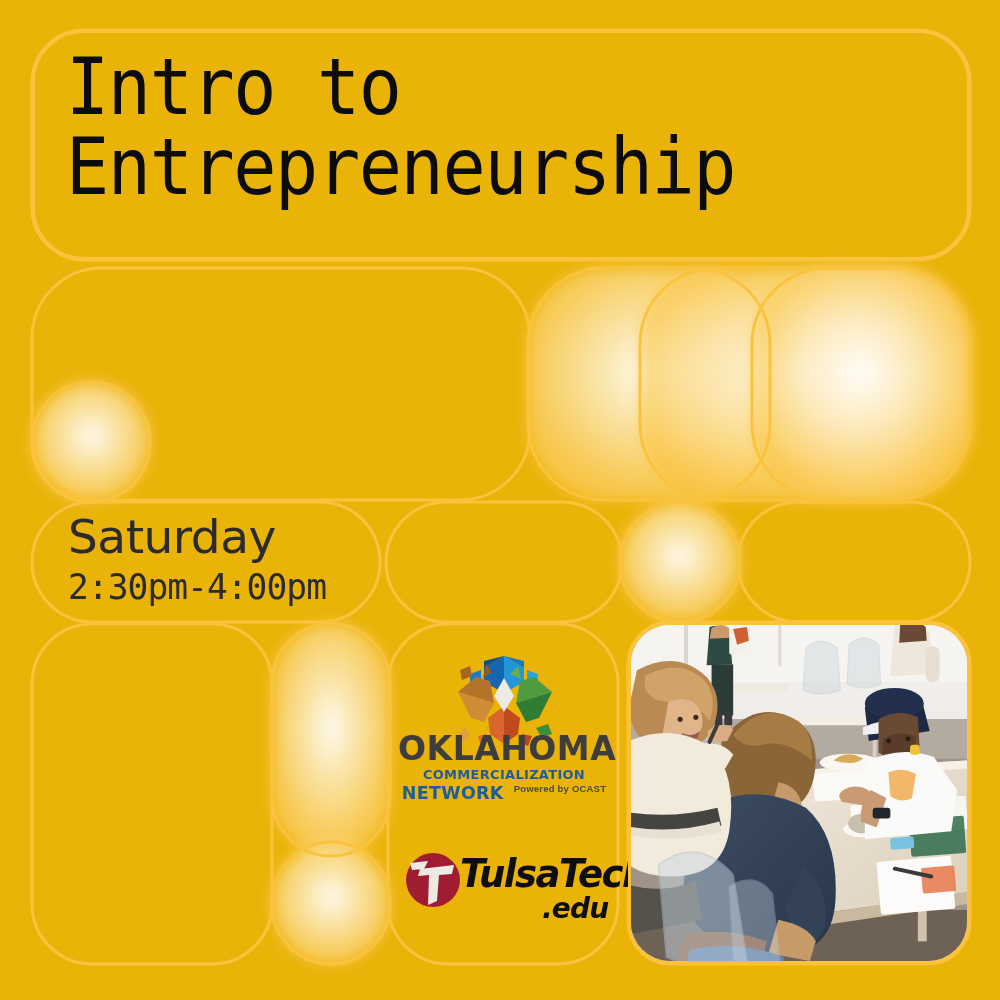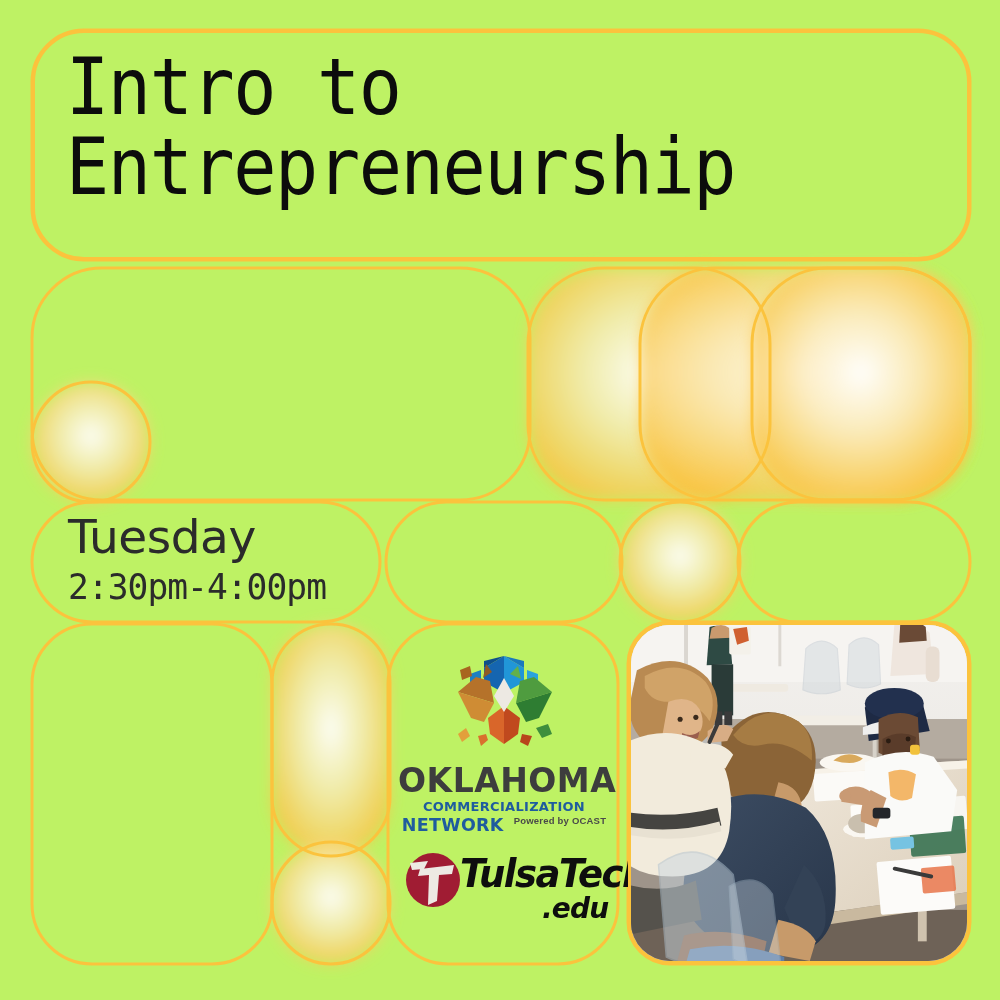--- a/index.html
+++ b/index.html
@@ -84,21 +84,21 @@
   #ocn-mark {
     position: absolute;
     left: 50px;
     top: 0px;
     width: 112px;
     height: 100px;
   }
   #ocn-wordmark {
     position: absolute;
     left: 0;
-    top: 116px;
+    top: 84px;
     width: 212px;
     text-align: center;
   }
   .ocn-ok {
     font-family: "DejaVu Sans", sans-serif;
     font-weight: bold;
     font-size: 33px;
     letter-spacing: 0.5px;
     color: #3D3D3D;
     line-height: 1.05;
@@ -192,21 +192,21 @@
     position: absolute;
     inset: 0;
     width: 100%;
     height: 100%;
     display: block;
   }
 </style>
 </head>
 <body>
 
-<div id="poster" style="background: #bef264;">
+<div id="poster" style="background: #eab308;">
 
   <svg id="deco-layer" viewBox="0 0 1000 1000" xmlns="http://www.w3.org/2000/svg">
     <defs>
       <radialGradient id="glowGrad" cx="50%" cy="45%" r="62%">
         <stop offset="0%" stop-color="#FFFFFF" stop-opacity="0.95"></stop>
         <stop offset="42%" stop-color="#FDEBBE" stop-opacity="0.80"></stop>
         <stop offset="78%" stop-color="#FBD068" stop-opacity="0.80"></stop>
         <stop offset="100%" stop-color="#F9C23C" stop-opacity="0.92"></stop>
       </radialGradient>
       <filter id="soft" x="-30%" y="-30%" width="160%" height="160%">
@@ -239,21 +239,21 @@
         <rect x="388" y="624" width="230" height="340" rx="60" ry="60" stroke="#FBC33D" stroke-width="3"></rect>
         <rect x="628" y="622" width="342" height="342" rx="42" ry="42" stroke="#FBC33D" stroke-width="3"></rect>
       </g>
   </svg>
 
   <div id="title-box"></div>
   <div id="title-text">Intro to
 Entrepreneurship</div>
 
   <div id="schedule">
-    <div id="day-label">Tuesday</div>
+    <div id="day-label">Saturday</div>
     <div id="time-label">2:30pm-4:00pm</div>
   </div>
 
   <div id="ocn-logo">
     <svg id="ocn-mark" viewBox="0 0 112 100" xmlns="http://www.w3.org/2000/svg">
 
       <polygon points="56,8 56,45 36,34 36,20" fill="#1565B0"></polygon>
       <polygon points="56,8 56,45 76,34 76,20" fill="#2196D8"></polygon>
       <polygon points="33,22 22,26 22,38 33,33" fill="#1E7FC2"></polygon>
       <polygon points="79,22 90,26 90,38 79,33" fill="#2BA3DE"></polygon>

